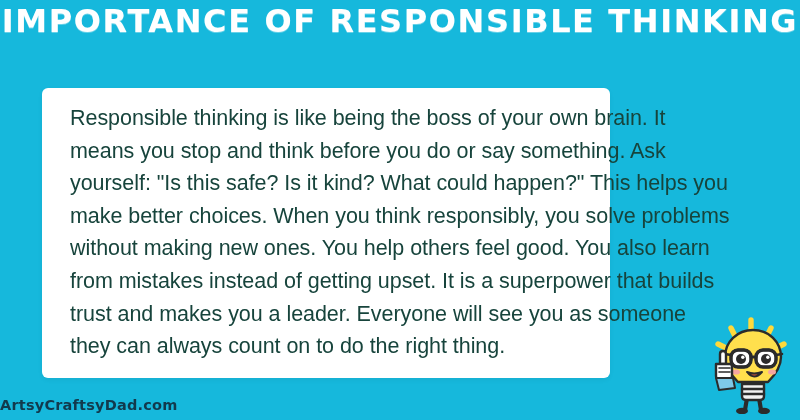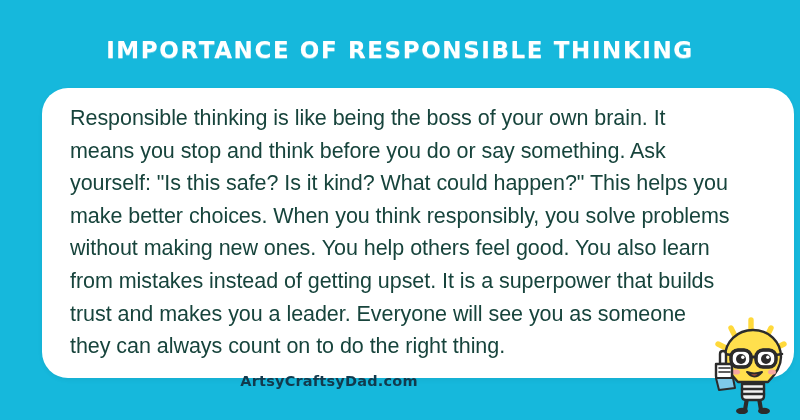--- a/index.html
+++ b/index.html
@@ -28,54 +28,53 @@
   .title-line {
     font-family: "DejaVu Sans", sans-serif;
     font-weight: 700;
     text-transform: uppercase;
     letter-spacing: 2.2px;
     line-height: 1.08;
     white-space: nowrap;
     text-shadow: 0 1px 0 rgba(255,255,255,0.35);
   }
   .title-line-1 { font-size: 27px; }
-  .title-line-2 { font-size: 23px; letter-spacing: 1.6px; margin-top: 34px; }
+  .title-line-2 { font-size: 32px; letter-spacing: 1.6px; }
 
   
   .card {
     position: absolute;
     left: 42px;
     top: 88px;
-    width: 752px;
+    width: 568px;
     height: 290px;
     background: #ffffff;
-    border-radius: 26px;
+    border-radius: 6px;
     box-shadow: 0 2px 5px rgba(0,0,0,0.05);
   }
 
   .paragraph {
     position: absolute;
     left: 28px;
     top: 14px;
     width: 660px;
     color: #17443c;
     font-size: 21.5px;
     line-height: 32.6px;
     font-family: "Liberation Sans", sans-serif;
     letter-spacing: -0.05px;
     text-align: left;
   }
 
   
   .footer {
     position: absolute;
     left: 0;
-    top: 372px;
+    top: 396px;
     width: 658px;
-    text-align: center;
   }
   .footer-text {
     font-family: "DejaVu Sans", sans-serif;
     font-size: 14.5px;
     font-weight: 700;
     color: #123a4d;
     letter-spacing: 0.2px;
   }
 
   

